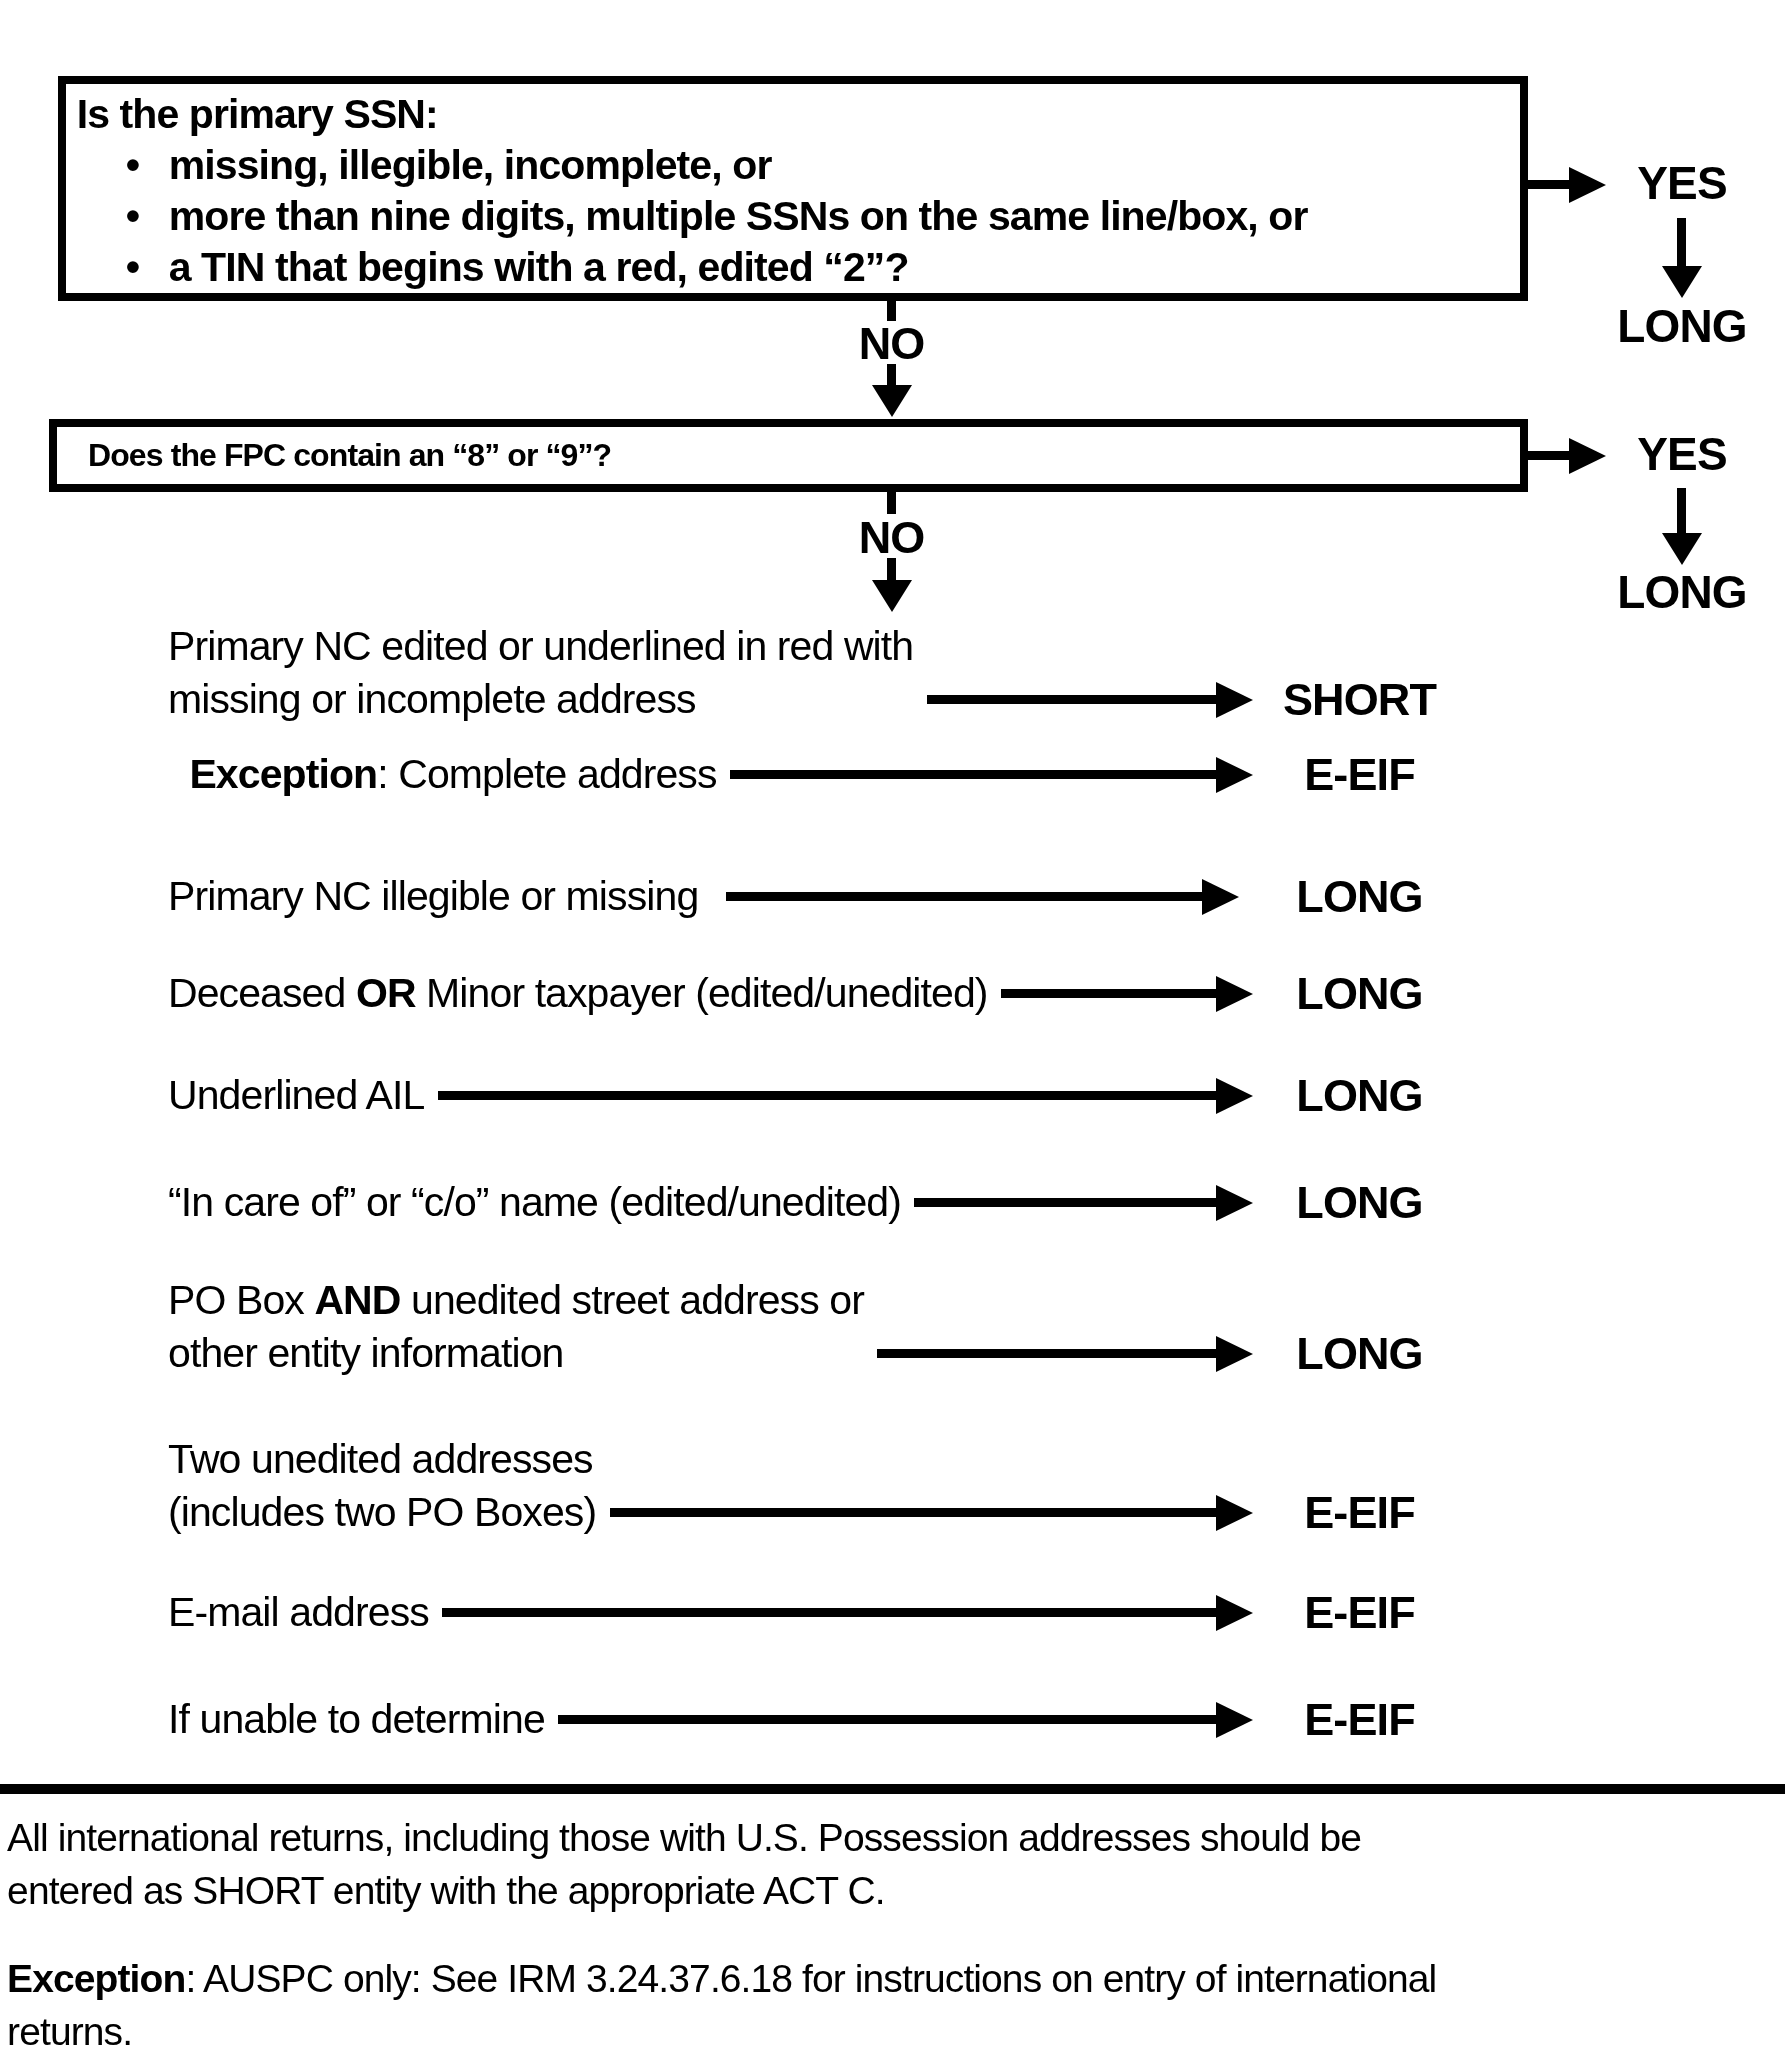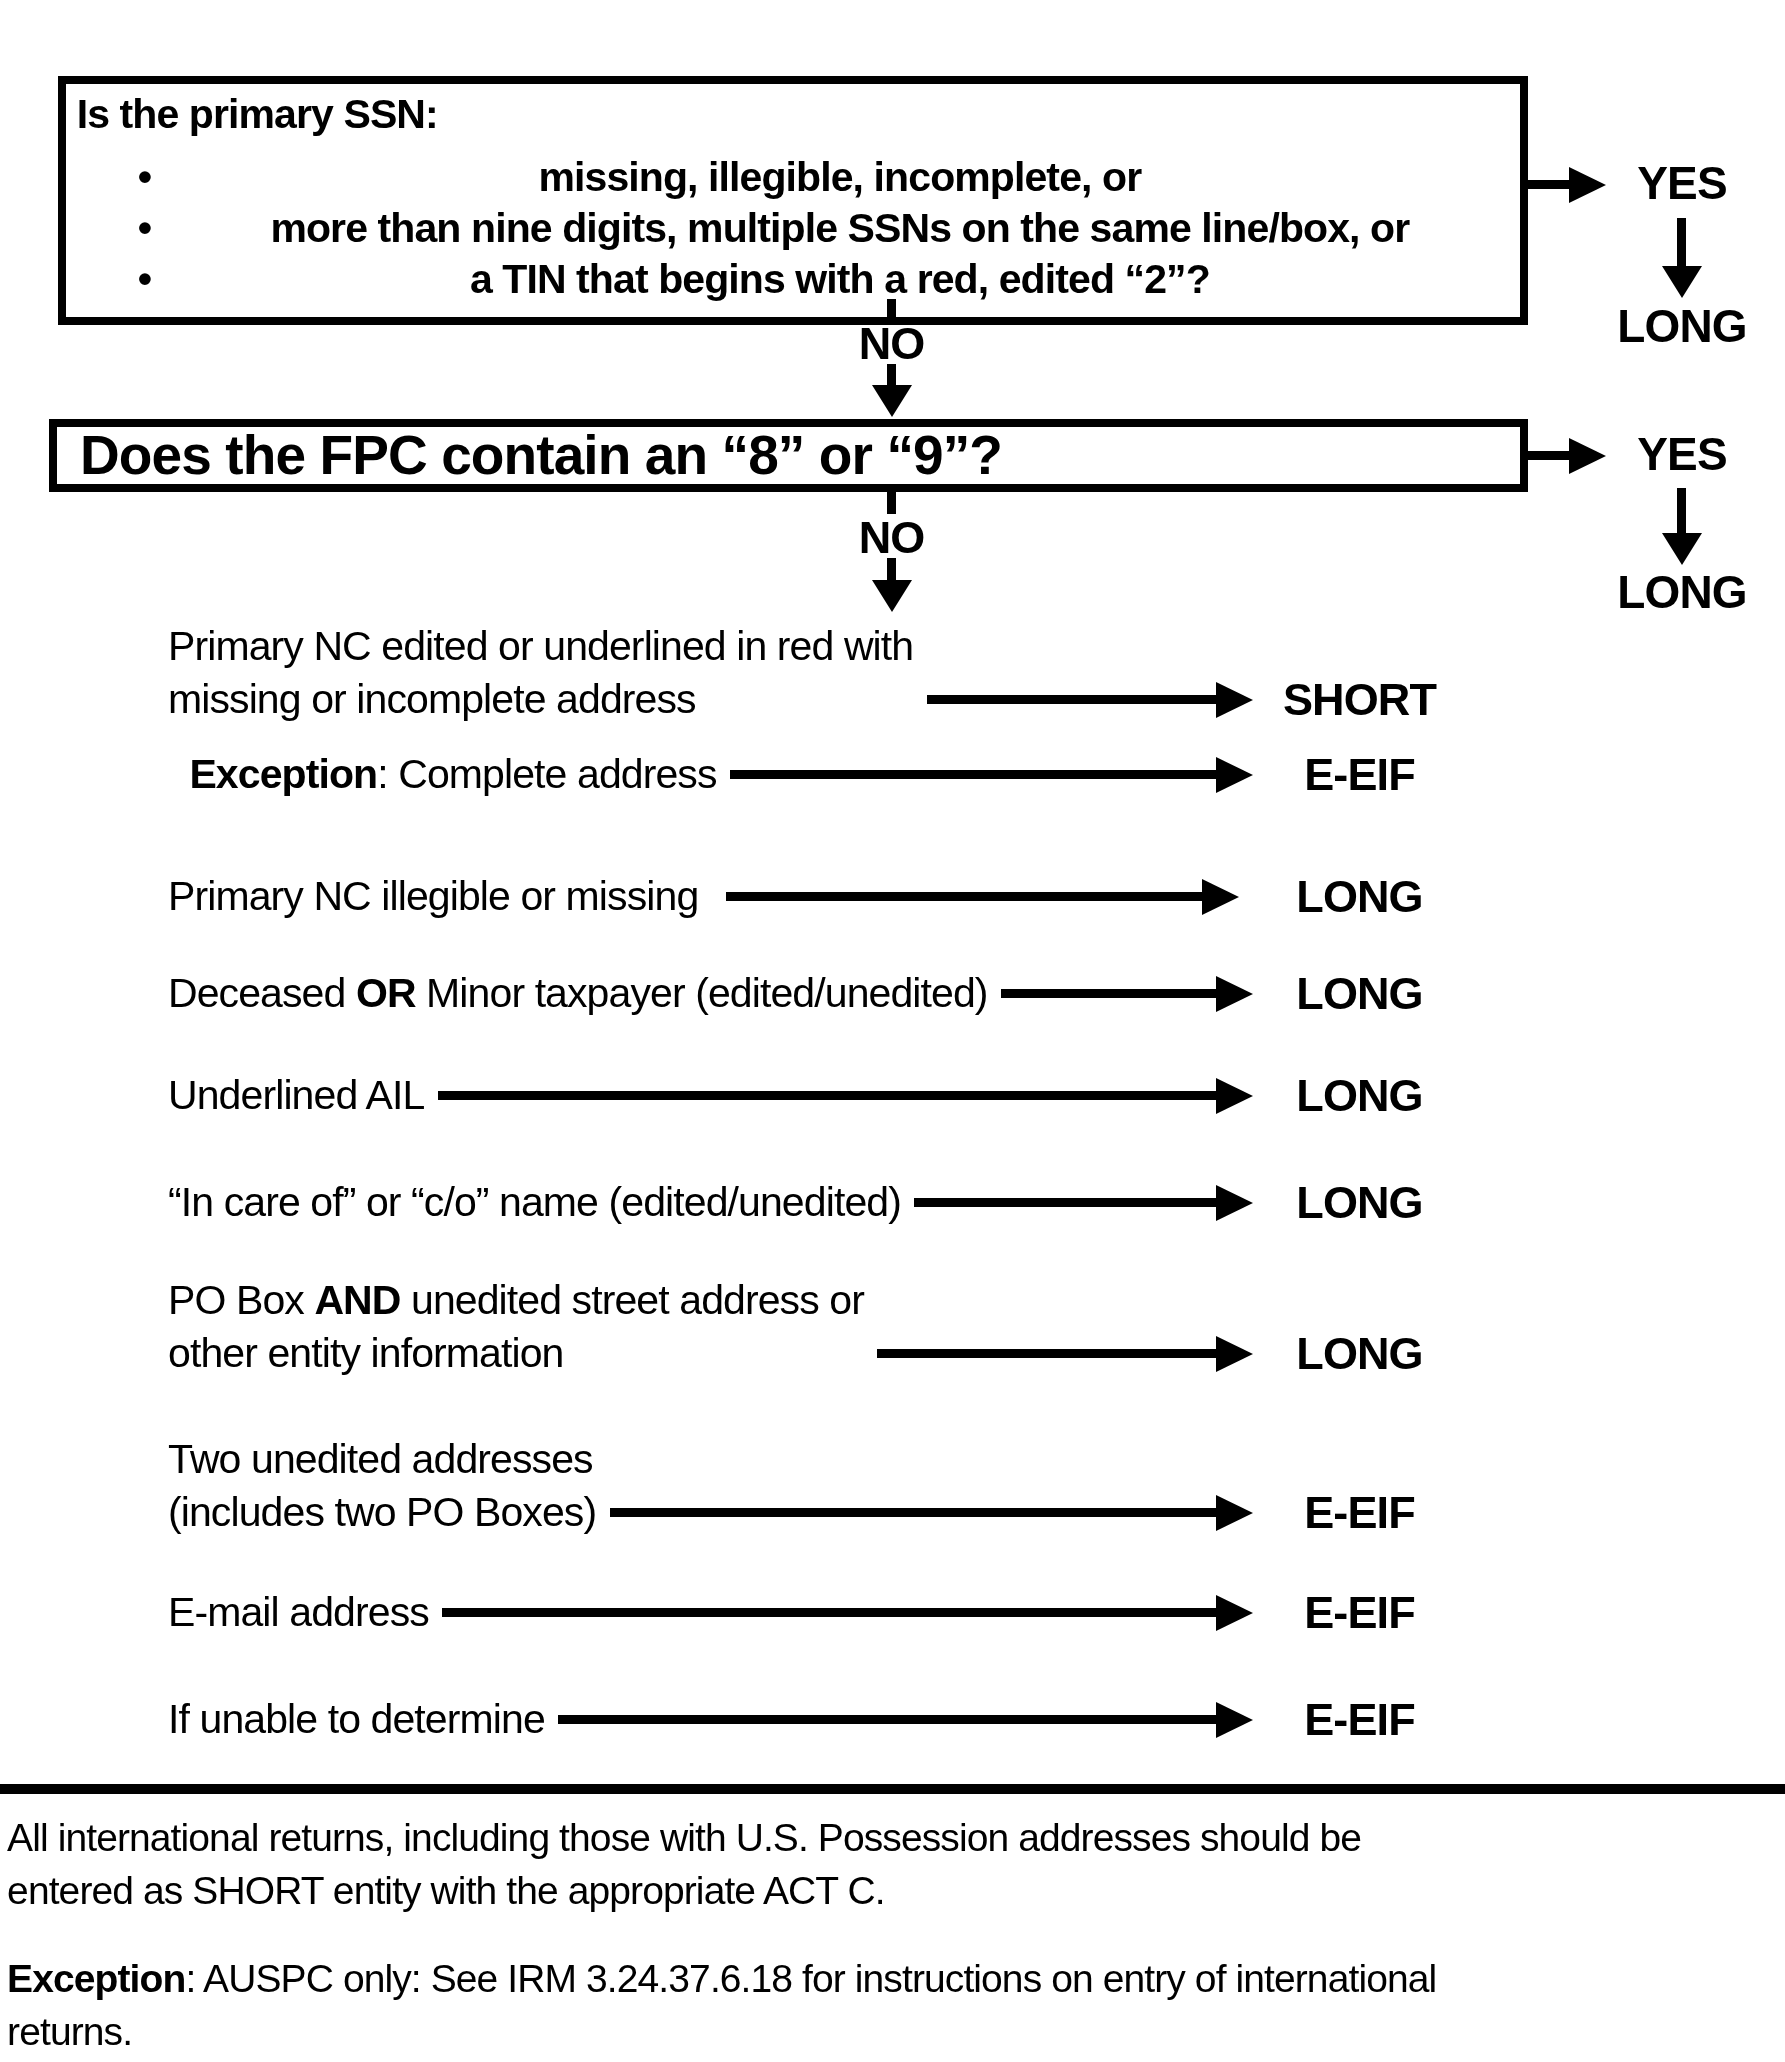--- a/index.html
+++ b/index.html
@@ -6,26 +6,26 @@
   .page{position:relative;width:1786px;height:2062px;background:#ffffff;color:#000;
         font-family:"Liberation Sans","DejaVu Sans",sans-serif;overflow:hidden;}
 
   .title{position:absolute;top:0;left:0;width:100%;text-align:center;
          font-weight:bold;font-size:66px;line-height:71px;letter-spacing:-1.8px;}
 
   
   .qbox{position:absolute;box-sizing:border-box;border:8px solid #000;background:#fff;}
   #box1{left:58px;top:76px;width:1470px;padding:4.5px 9px 0 10.7px;}
   #box1 .q{font-weight:bold;font-size:41px;line-height:51px;letter-spacing:-0.9px;}
-  #box1 ul{list-style:none;margin:12px;padding:0;text-align:center;}
+  #box1 ul{list-style:none;margin:0;padding:0;}
   #box1 li{position:relative;padding-left:92px;font-weight:bold;font-size:41px;
            line-height:51px;letter-spacing:-0.9px;}
   #box1 li::before{content:"\2022";position:absolute;left:49px;}
   #box2{left:49px;top:419px;width:1479px;height:73px;}
-  #box2 .q{font-weight:bold;font-size:55px;line-height:57px;letter-spacing:-0.9px;padding-left:23px;}
+  #box2 .q{font-weight:bold;font-size:32px;line-height:57px;letter-spacing:-0.9px;padding-left:31px;}
 
   
   .harrow{position:absolute;display:flex;align-items:center;height:39px;}
   #harr1{left:1528px;top:165px;width:78px;}
   #harr2{left:1528px;top:436px;width:78px;}
   .hline{flex:1;height:9px;background:#000;}
   .tri-r{width:0;height:0;border-left:37px solid #000;
          border-top:18px solid transparent;border-bottom:18px solid transparent;}
 
   

